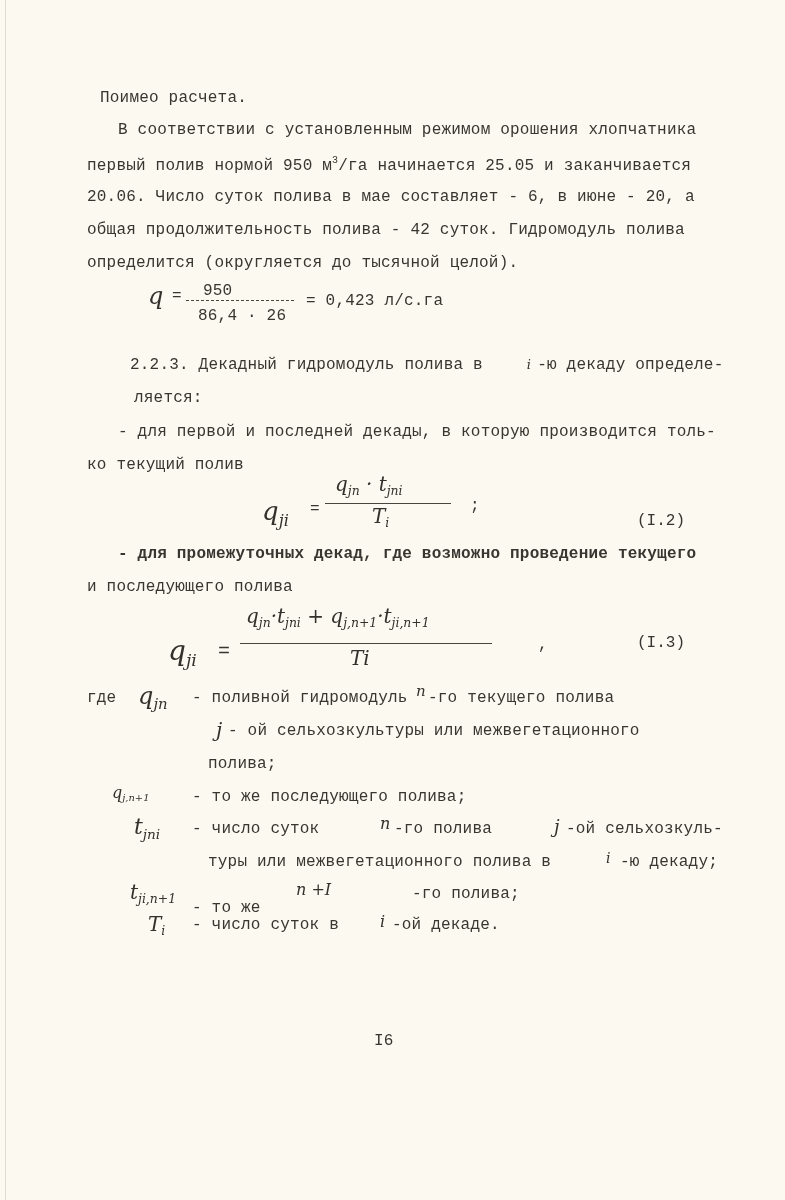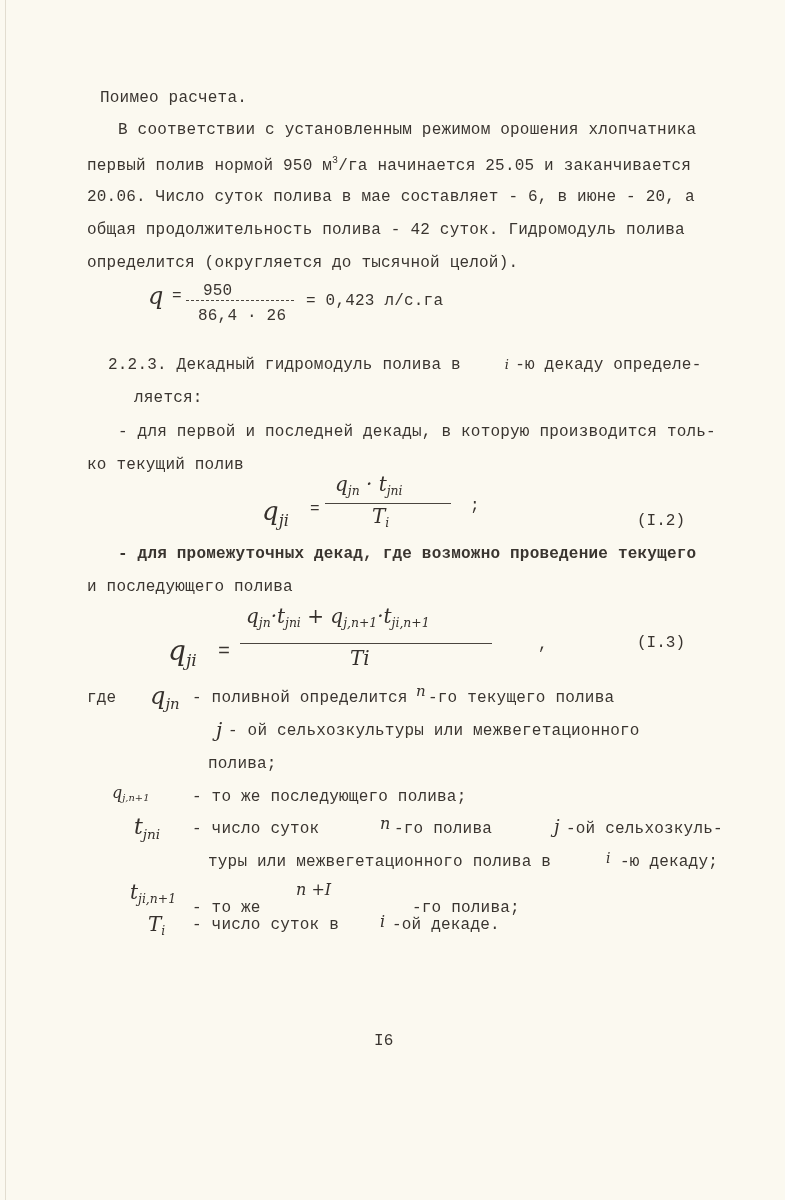--- a/index.html
+++ b/index.html
@@ -44,21 +44,21 @@
 
 <div>
   <span class="hand" style="left:148px; top:282px; font-size:24px;">q</span>
   <span class="line" style="left:172px; top:287px;">=</span>
   <span class="line" style="left:203px; top:282px;">950</span>
   <div class="frac-line" style="left:186px; top:300px; width:108px; background:none; border-top:1px dashed #4a453f;"></div>
   <span class="line" style="left:198px; top:307px;">86,4 · 26</span>
   <span class="line" style="left:306px; top:292px;">= 0,423 л/с.га</span>
 </div>
 
-<div class="line" style="left:108px; top:356px;"><span>2.2.3. Декадный гидромодуль полива в</span><span class="hand" style="position:static; font-size:13px; margin:0 6px 0 44px;">i</span><span>-ю декаду определе-</span></div>
+<div class="line" style="left:130px; top:356px;"><span>2.2.3. Декадный гидромодуль полива в</span><span class="hand" style="position:static; font-size:13px; margin:0 6px 0 44px;">i</span><span>-ю декаду определе-</span></div>
 <div class="line" style="left:87px; top:389px;margin-left:47px;">ляется:</div>
 <div class="line" style="left:118px; top:423px;">- для первой и последней декады, в которую производится толь-</div>
 <div class="line" style="left:87px; top:456px;">ко текущий полив</div>
 
 <div>
   <span class="hand" style="left:262px; top:496px; font-size:26px;"><span>q</span><sub>ji</sub></span>
   <span class="line" style="left:310px; top:500px;">=</span>
   <span class="hand" style="left:335px; top:472px; font-size:20px;"><span>q</span><sub>jn</sub><span> · </span><span>t</span><sub>jni</sub></span>
   <div class="frac-line" style="left:325px; top:503px; width:126px;"></div>
   <span class="hand" style="left:372px; top:504px; font-size:20px;"><span>T</span><sub>i</sub></span>
@@ -75,22 +75,22 @@
   <span class="hand" style="left:246px; top:604px; font-size:20px;"><span>q</span><sub>jn</sub>·<span>t</span><sub>jni</sub> <span>+</span> <span>q</span><sub>j,n+1</sub>·<span>t</span><sub>ji,n+1</sub></span>
   <div class="frac-line" style="left:240px; top:643px; width:252px;"></div>
   <span class="hand" style="left:350px; top:646px; font-size:20px;">Ti</span>
   <span class="line" style="left:538px; top:636px;">,</span>
   <span class="eq-num" style="left:637px; top:634px;">(I.3)</span>
 </div>
 
 <div>
   <span class="line" style="left:87px; top:689px;">где</span>
 
-  <span class="hand" style="left:150px; top:682px; font-size:24px;"><span>q</span><sub>jn</sub></span>
-  <span class="line" style="left:192px; top:689px;">- поливной определится</span>
+  <span class="hand" style="left:138px; top:682px; font-size:24px;"><span>q</span><sub>jn</sub></span>
+  <span class="line" style="left:192px; top:689px;">- поливной гидромодуль</span>
   <span class="hand" style="left:416px; top:682px; font-size:15px;">n</span>
   <span class="line" style="left:428px; top:689px;">-го текущего полива</span>
 
   <span class="hand" style="left:216px; top:718px; font-size:20px;">j</span>
   <span class="line" style="left:228px; top:722px;">- ой сельхозкультуры или межвегетационного</span>
 
   <span class="line" style="left:208px; top:755px;">полива;</span>
 
   <span class="hand" style="left:112px; top:783px; font-size:16px;"><span>q</span><sub>j,n+1</sub></span>
   <span class="line" style="left:192px; top:788px;">- то же последующего полива;</span>
@@ -102,21 +102,21 @@
   <span class="hand" style="left:554px; top:816px; font-size:18px;">j</span>
   <span class="line" style="left:566px; top:820px;">-ой сельхозкуль-</span>
 
   <span class="line" style="left:208px; top:853px;">туры или межвегетационного полива в</span>
   <span class="hand" style="left:606px; top:850px; font-size:14px;">i</span>
   <span class="line" style="left:620px; top:853px;text-align:center;">-ю декаду;</span>
 
   <span class="hand" style="left:130px; top:880px; font-size:20px;"><span>t</span><sub>ji,n+1</sub></span>
   <span class="line" style="left:192px; top:885px;margin-top:14px;">- то же</span>
   <span class="hand" style="left:296px; top:880px; font-size:16px;">n +I</span>
-  <span class="line" style="left:412px; top:885px;margin-top:14px;">-го полива;</span>
+  <span class="line" style="left:412px; top:885px;">-го полива;</span>
 
   <span class="hand" style="left:148px; top:912px; font-size:20px;"><span>T</span><sub>i</sub></span>
   <span class="line" style="left:192px; top:916px;">- число суток в</span>
   <span class="hand" style="left:380px; top:912px; font-size:16px;">i</span>
   <span class="line" style="left:392px; top:916px;">-ой декаде.</span>
 </div>
 
 <div class="line" style="left:374px; top:1032px;">I6</div>
 
 </body></html>

